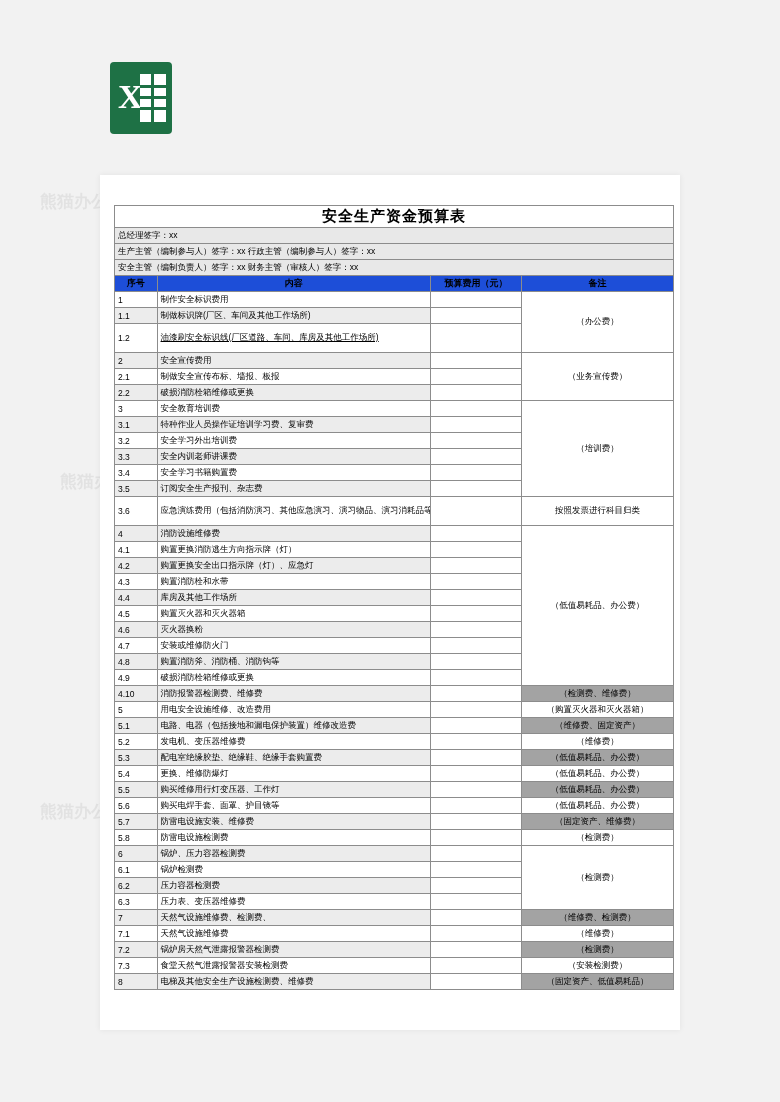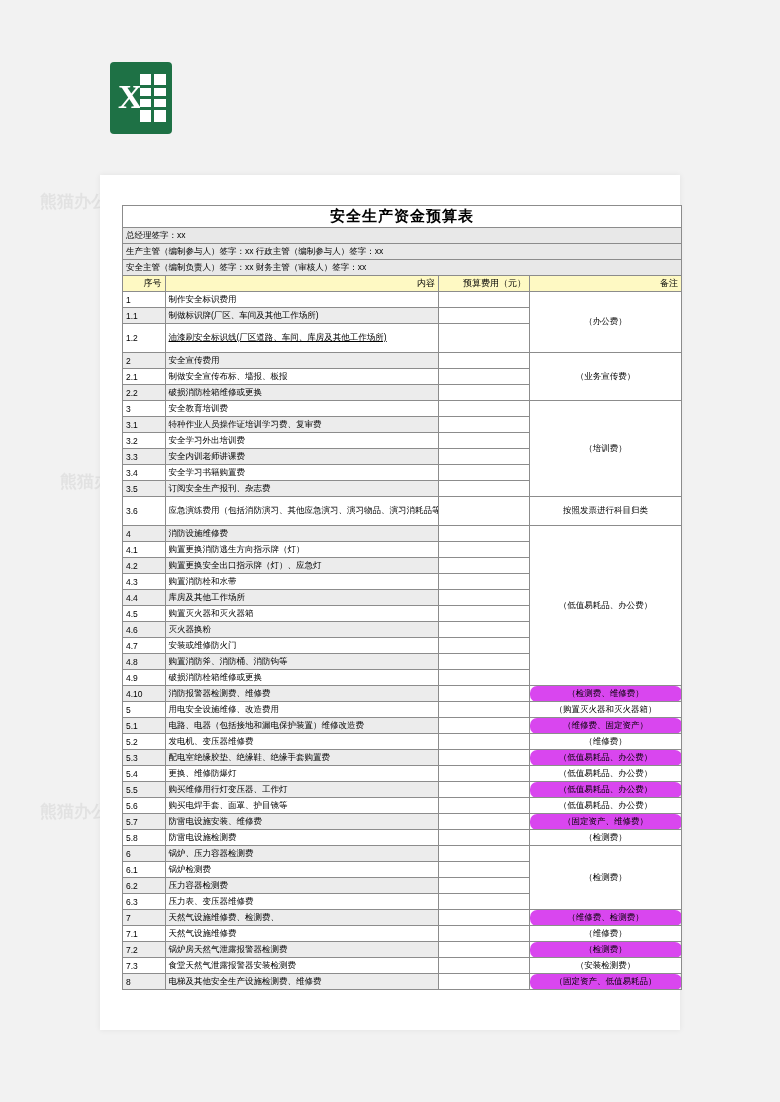--- a/index.html
+++ b/index.html
@@ -47,45 +47,45 @@
     position:absolute;color:rgba(120,120,120,.13);font-size:17px;
     font-weight:bold;white-space:nowrap;pointer-events:none;
     transform:rotate(0deg);
   }
   
   .sheet{
     position:absolute;left:100px;top:175px;width:580px;height:855px;
     background:#fff;box-shadow:0 0 6px rgba(0,0,0,.07);
   }
   table.doc{
-    position:absolute;left:22px;top:30px;width:560px;
+    position:absolute;left:14px;top:30px;width:560px;
     border-collapse:collapse;table-layout:fixed;
     font-size:8.5px;color:#000;
   }
   table.doc td{
     border:1px solid #8c8c8c;
     padding:1px 3px;height:13px;vertical-align:middle;
     overflow:hidden;white-space:nowrap;
   }
   .doc-title td{
     height:28px;text-align:center;font-size:15px;font-weight:bold;
     letter-spacing:1px;background:#fff;
   }
   .sig td{background:#e8e8e8;height:16px;font-size:8.5px;}
   .hdr td{
-    background:#fef9c3;text-align:right;font-weight:normal;height:16px;
+    background:#1d4ed8;text-align:center;font-weight:bold;height:16px;
     font-size:9px;
   }
   .row-alt td{background:#ececec;}
   .c-no{width:42px;}
   .c-content{width:270px;}
   .c-fee{width:90px;}
   .c-note{width:150px;text-align:center;}
   td.note{text-align:center;background:#fff;}
-  td.note.alt{background:#d946ef;border-radius:7px;}
+  td.note.alt{background:#a3a3a3;}
   .wrap2{white-space:normal;line-height:1.15;}
 </style>
 </head>
 <body>
 
 <div class="header">
   <div class="xls-logo">
     <span class="x">X</span>
     <span class="grid">
       <i class="h1"></i>

